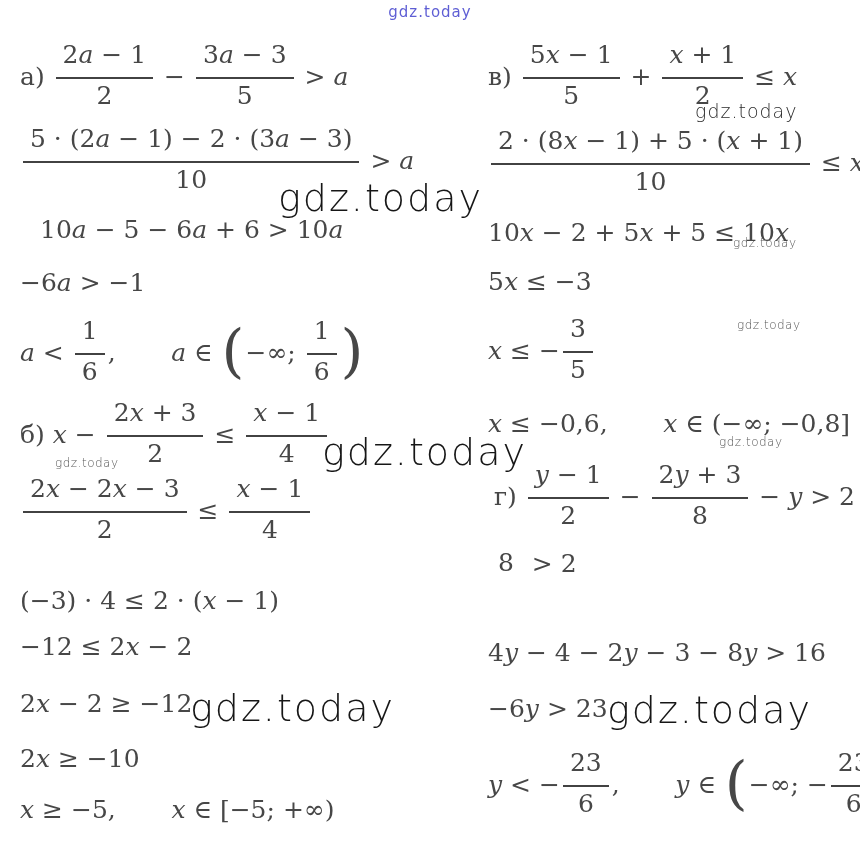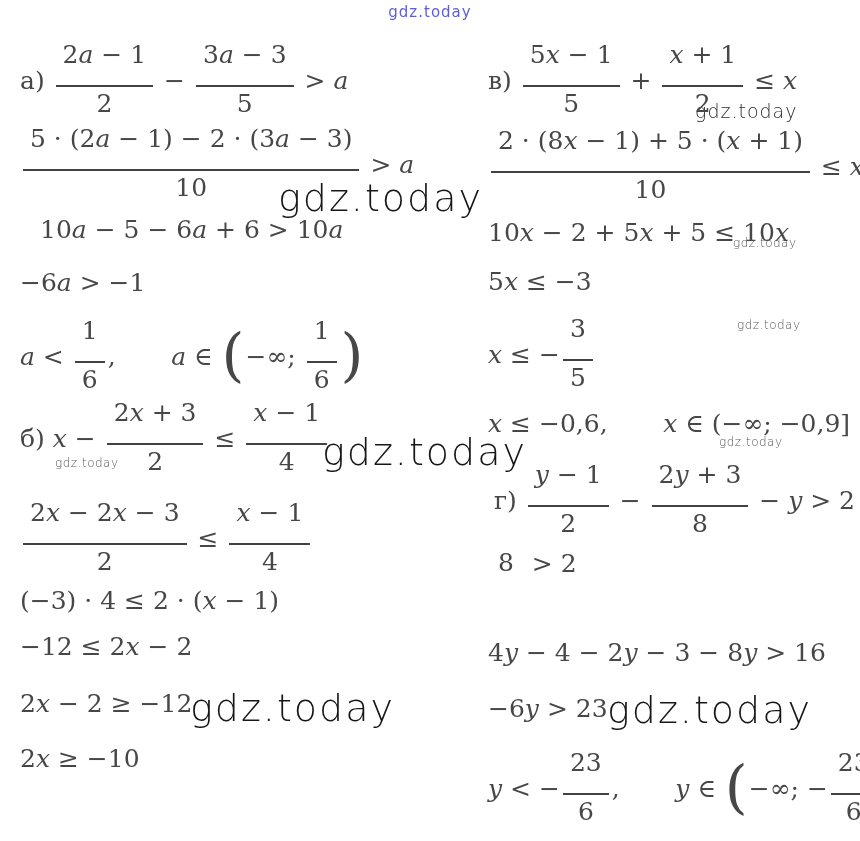--- a/index.html
+++ b/index.html
@@ -3,21 +3,21 @@
 <meta charset="utf-8">
 <style>
   html,body{margin:0;padding:0;background:#ffffff;}
   #page{position:relative;width:860px;height:841px;background:#ffffff;overflow:hidden;
         font-family:"DejaVu Serif", serif;}
   
   .ml{position:absolute;white-space:nowrap;color:#474747;font-size:25px;line-height:1.25;}
   .ml i{font-family:"DejaVu Serif",serif;font-style:italic;}
   .fr{display:inline-block;vertical-align:middle;text-align:center;margin:0 3px;
       position:relative;top:-0.12em;}
-  .nu{display:block;padding:0 7px 15px 7px;border-bottom:2px solid #424242;}
+  .nu{display:block;padding:0 7px 7px 7px;border-bottom:2px solid #424242;}
   .de{display:block;padding:1px 7px 0 7px;}
   .bp{display:inline-block;font-size:2.35em;font-weight:400;vertical-align:middle;
       line-height:0.85;position:relative;top:-0.06em;margin:0 1px;}
   
   .wm{position:absolute;font-family:"DejaVu Sans","Liberation Sans",sans-serif;
       white-space:nowrap;}
   .wm-top{top:3px;left:0;right:0;text-align:center;color:#4343cd;font-size:15px;
           font-weight:400;letter-spacing:1px;opacity:0.85;}
   .wm-big{font-size:38px;font-weight:200;color:#161616;letter-spacing:2px;}
   .wm-med{font-size:19px;font-weight:300;color:#2b2b2b;letter-spacing:1px;}
@@ -38,31 +38,32 @@
   <div class="wm wm-sm" style="left:733px;top:236px;">gdz.today</div>
   <div class="wm wm-sm" style="left:737px;top:318px;">gdz.today</div>
   <div class="wm wm-sm" style="left:719px;top:435px;">gdz.today</div>
 
   <div class="ml" style="left:20px;top:42px;"><span><span>а) </span><span class="fr"><span class="nu"><span>2</span><i>a</i><span> − 1</span></span><span class="de"><span>2</span></span></span><span> − </span><span class="fr"><span class="nu"><span>3</span><i>a</i><span> − 3</span></span><span class="de"><span>5</span></span></span><span> &gt; </span><i>a</i></span></div>
   <div class="ml" style="left:20px;top:126px;"><span><span class="fr"><span class="nu"><span>5 · (2</span><i>a</i><span> − 1) − 2 · (3</span><i>a</i><span> − 3)</span></span><span class="de"><span>10</span></span></span><span> &gt; </span><i>a</i></span></div>
   <div class="ml" style="left:20px;top:214px;margin-left:20px;"><span><span>10</span><i>a</i><span> − 5 − 6</span><i>a</i><span> + 6 &gt; 10</span><i>a</i></span></div>
   <div class="ml" style="left:20px;top:267px;"><span><span>−6</span><i>a</i><span> &gt; −1</span></span></div>
   <div class="ml" style="left:20px;top:318px;"><span><i>a</i><span> &lt; </span><span class="fr"><span class="nu"><span>1</span></span><span class="de"><span>6</span></span></span><span>,&nbsp;&nbsp;&nbsp;&nbsp;&nbsp;&nbsp;&nbsp;</span><i>a</i><span> ∈ </span><span class="bp">(</span><span>−∞; </span><span class="fr"><span class="nu"><span>1</span></span><span class="de"><span>6</span></span></span><span class="bp">)</span></span></div>
   <div class="ml" style="left:20px;top:400px;"><span><span>б) </span><i>x</i><span> − </span><span class="fr"><span class="nu"><span>2</span><i>x</i><span> + 3</span></span><span class="de"><span>2</span></span></span><span> ≤ </span><span class="fr"><span class="nu"><i>x</i><span> − 1</span></span><span class="de"><span>4</span></span></span></span></div>
-  <div class="ml" style="left:20px;top:500px;"><span><span class="fr"><span class="nu"><span>2</span><i>x</i><span> − 2</span><i>x</i><span> − 3</span></span><span class="de"><span>2</span></span></span><span> ≤ </span><span class="fr"><span class="nu"><i>x</i><span> − 1</span></span><span class="de"><span>4</span></span></span></span></div>
+  <div class="ml" style="left:20px;top:476px;"><span><span class="fr"><span class="nu"><span>2</span><i>x</i><span> − 2</span><i>x</i><span> − 3</span></span><span class="de"><span>2</span></span></span><span> ≤ </span><span class="fr"><span class="nu"><i>x</i><span> − 1</span></span><span class="de"><span>4</span></span></span></span></div>
   <div class="ml" style="left:20px;top:585px;"><span><span>(−3) · 4 ≤ 2 · (</span><i>x</i><span> − 1)</span></span></div>
   <div class="ml" style="left:20px;top:631px;"><span><span>−12 ≤ 2</span><i>x</i><span> − 2</span></span></div>
   <div class="ml" style="left:20px;top:688px;"><span><span>2</span><i>x</i><span> − 2 ≥ −12</span></span></div>
   <div class="ml" style="left:20px;top:743px;"><span><span>2</span><i>x</i><span> ≥ −10</span></span></div>
+  <div class="ml" style="left:20px;top:794px;"><span><i>x</i><span> ≥ −5,&nbsp;&nbsp;&nbsp;&nbsp;&nbsp;&nbsp;&nbsp;</span><i>x</i><span> ∈ [−5; +∞)</span></span></div>
 
   <div class="ml" style="left:488px;top:42px;"><span><span>в) </span><span class="fr"><span class="nu"><span>5</span><i>x</i><span> − 1</span></span><span class="de"><span>5</span></span></span><span> + </span><span class="fr"><span class="nu"><i>x</i><span> + 1</span></span><span class="de"><span>2</span></span></span><span> ≤ </span><i>x</i></span></div>
   <div class="ml" style="left:488px;top:128px;"><span><span class="fr"><span class="nu"><span>2 · (8</span><i>x</i><span> − 1) + 5 · (</span><i>x</i><span> + 1)</span></span><span class="de"><span>10</span></span></span><span> ≤ </span><i>x</i></span></div>
   <div class="ml" style="left:488px;top:217px;"><span><span>10</span><i>x</i><span> − 2 + 5</span><i>x</i><span> + 5 ≤ 10</span><i>x</i></span></div>
   <div class="ml" style="left:488px;top:266px;"><span><span>5</span><i>x</i><span> ≤ −3</span></span></div>
   <div class="ml" style="left:488px;top:316px;"><span><i>x</i><span> ≤ −</span><span class="fr"><span class="nu"><span>3</span></span><span class="de"><span>5</span></span></span></span></div>
-  <div class="ml" style="left:488px;top:408px;"><span><i>x</i><span> ≤ −0,6,&nbsp;&nbsp;&nbsp;&nbsp;&nbsp;&nbsp;&nbsp;</span><i>x</i><span> ∈ (−∞; −0,9]</span></span></div>
+  <div class="ml" style="left:488px;top:408px;"><span><i>x</i><span> ≤ −0,6,&nbsp;&nbsp;&nbsp;&nbsp;&nbsp;&nbsp;&nbsp;</span><i>x</i><span> ∈ (−∞; −0,8]</span></span></div>
   <div class="ml" style="left:494px;top:462px;"><span><span>г) </span><span class="fr"><span class="nu"><i>y</i><span> − 1</span></span><span class="de"><span>2</span></span></span><span> − </span><span class="fr"><span class="nu"><span>2</span><i>y</i><span> + 3</span></span><span class="de"><span>8</span></span></span><span> − </span><i>y</i><span> &gt; 2</span></span></div>
   <div class="ml" style="left:488px;top:548px;"><span><span class="fr"><span class="de"><span>8</span></span></span><span> &gt; 2</span></span></div>
   <div class="ml" style="left:488px;top:637px;"><span><span>4</span><i>y</i><span> − 4 − 2</span><i>y</i><span> − 3 − 8</span><i>y</i><span> &gt; 16</span></span></div>
   <div class="ml" style="left:488px;top:693px;"><span><span>−6</span><i>y</i><span> &gt; 23</span></span></div>
   <div class="ml" style="left:488px;top:750px;"><span><i>y</i><span> &lt; −</span><span class="fr"><span class="nu"><span>23</span></span><span class="de"><span>6</span></span></span><span>,&nbsp;&nbsp;&nbsp;&nbsp;&nbsp;&nbsp;&nbsp;</span><i>y</i><span> ∈ </span><span class="bp">(</span><span>−∞; −</span><span class="fr"><span class="nu"><span>23</span></span><span class="de"><span>6</span></span></span></span></div>
 
 </div>
 
 </body></html>

